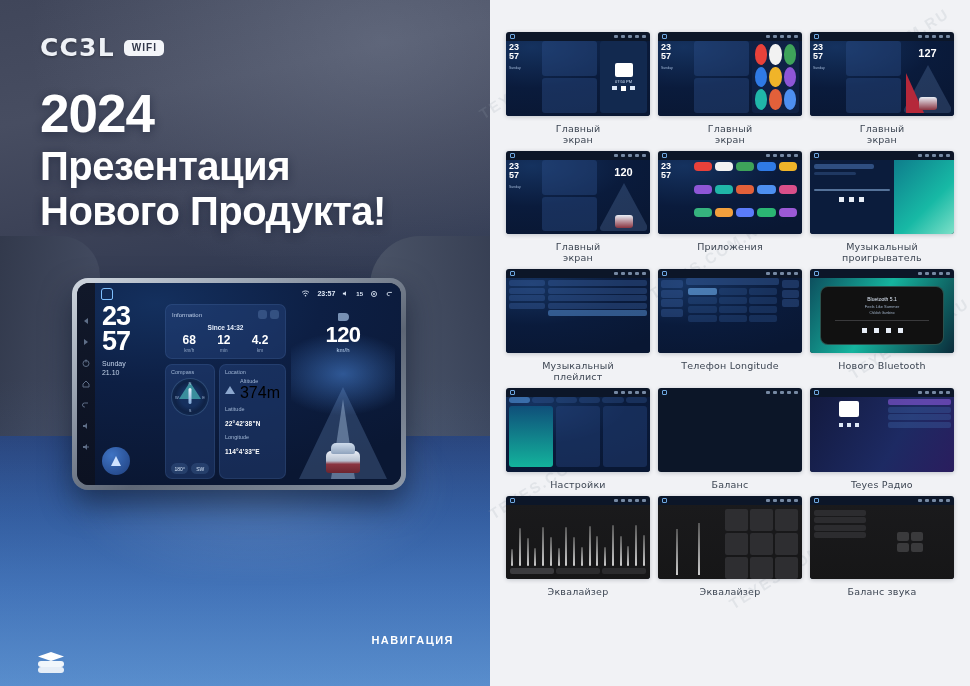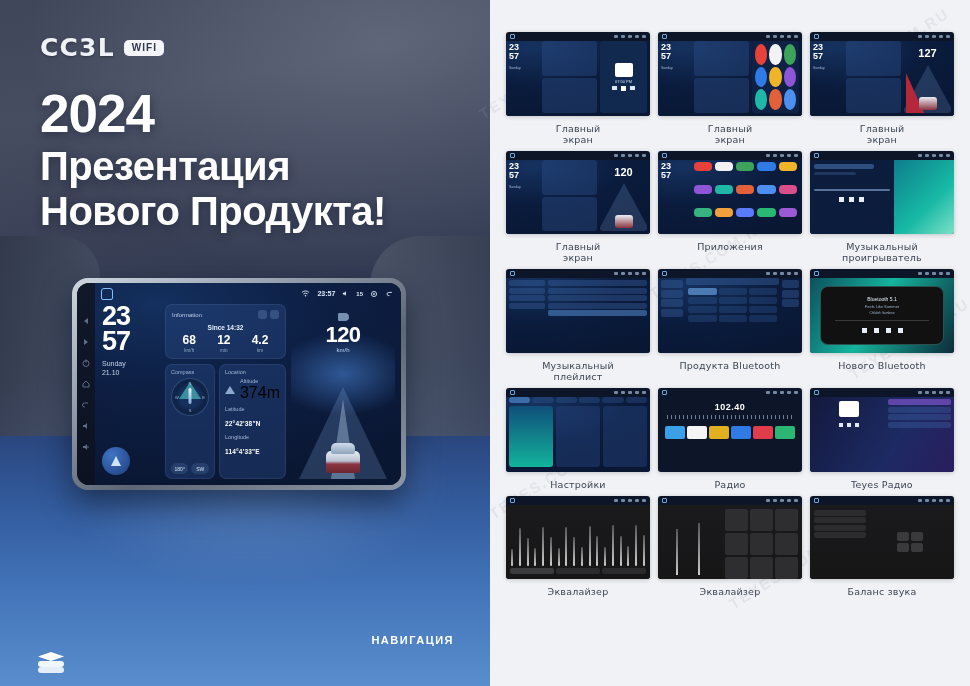--- a/index.html
+++ b/index.html
@@ -657,21 +657,21 @@
                   <i style="height:7px;"></i>
                 </div>
               </div>
         <div style="width:12%" class="lst">
                 <i style="height:8px"></i>
                 <i style="height:8px"></i>
                 <i style="height:8px"></i>
               </div>
             </div>
           </div>
-          <div class="cap" style="white-space: pre-line;">Продукта Bluetooth</div>
+          <div class="cap" style="white-space: pre-line;">Телефон Longitude</div>
         </div>
         <div class="cell">
           <div class="thumb">
             <div class="t-sb">
               <span class="l"></span>
               <span class="r">
                 <i></i>
                 <i></i>
                 <i></i>
                 <i></i>
@@ -730,34 +730,22 @@
             <div class="t-sb">
               <span class="l"></span>
               <span class="r">
                 <i></i>
                 <i></i>
                 <i></i>
                 <i></i>
                 <i></i>
               </span>
             </div>
-            <div class="t-body" style="background:linear-gradient(180deg,#081a38,#0a2螺 60%,#071530)">
-        <div class="radioTop">102.40</div>
-        <div style="height:4px;margin:3px 6px;background:repeating-linear-gradient(90deg,rgba(200,225,255,.5) 0 1px,transparent 1px 4px)"></div>
-        <div class="radioTiles">
-                <i style="background:#3aa0e8"></i>
-                <i style="background:#f5f5f5"></i>
-                <i style="background:#e0b020"></i>
-                <i style="background:#2f7ae5"></i>
-                <i style="background:#e23b4a"></i>
-                <i style="background:#2bb673"></i>
-              </div>
-            </div>
-          </div>
-          <div class="cap" style="white-space: pre-line;">Радио</div>
+          </div>
+          <div class="cap" style="white-space: pre-line;">Баланс</div>
         </div>
         <div class="cell">
           <div class="thumb">
             <div class="t-sb">
               <span class="l"></span>
               <span class="r">
                 <i></i>
                 <i></i>
                 <i></i>
                 <i></i>

